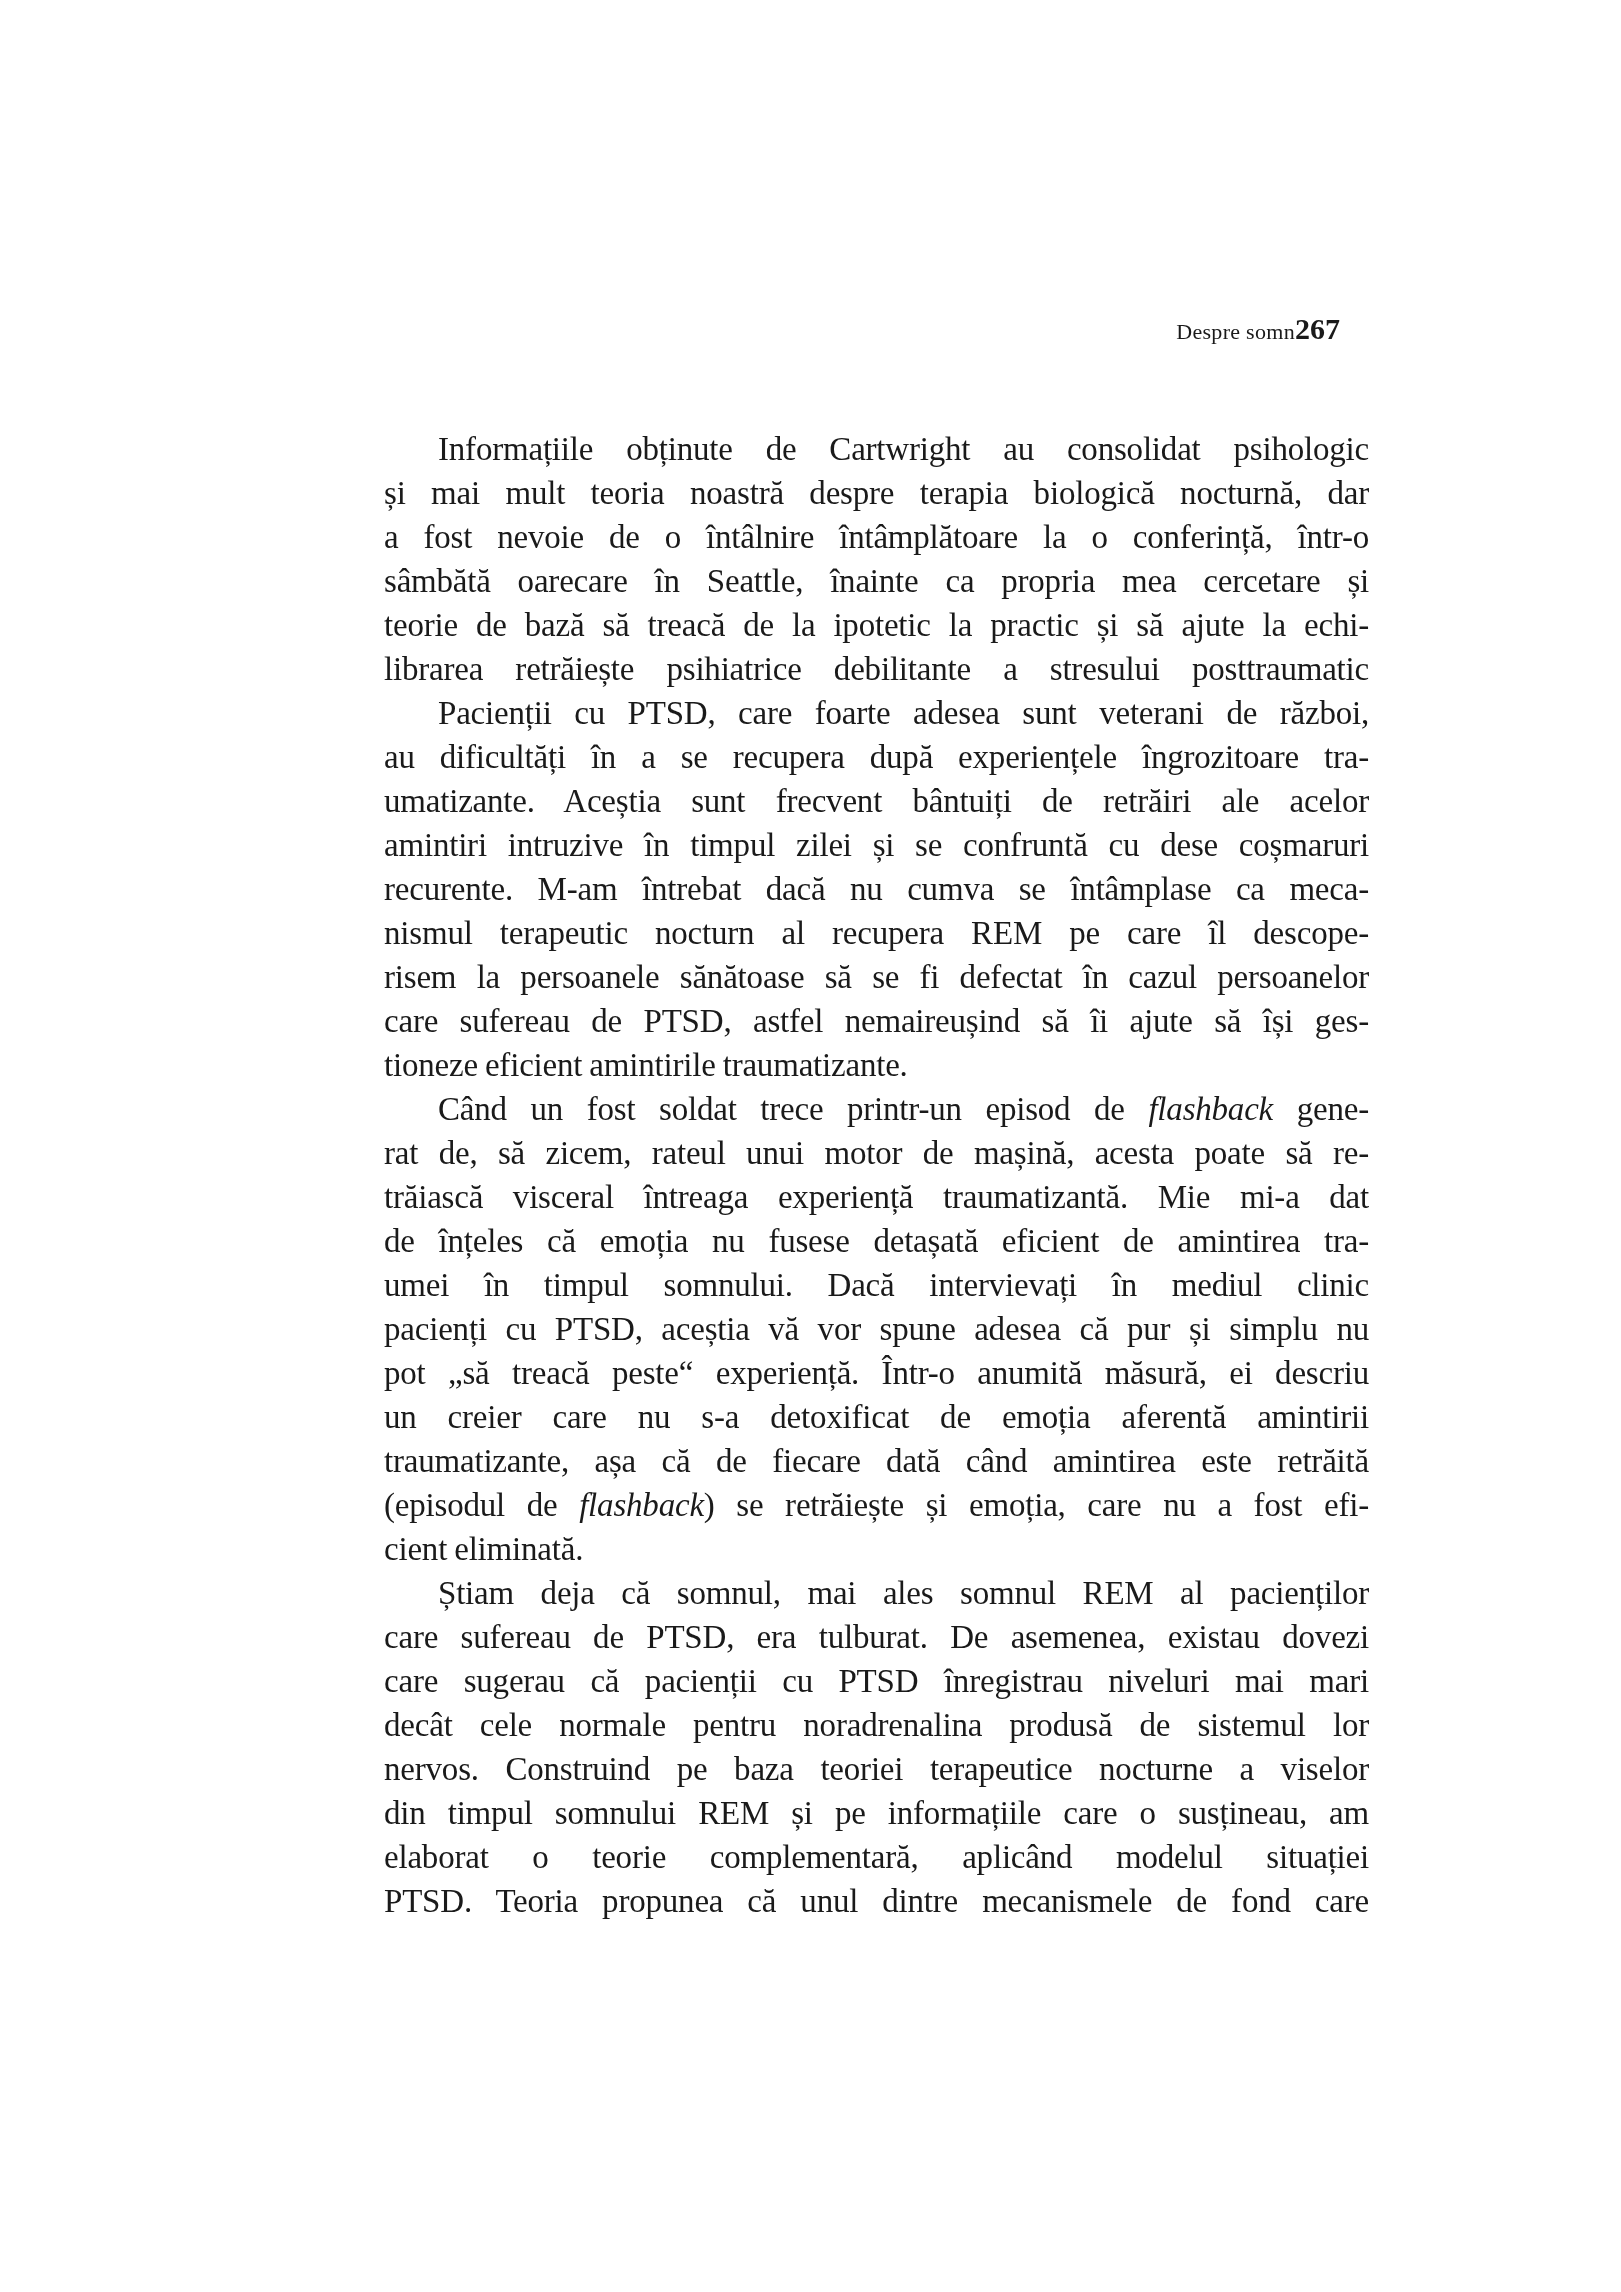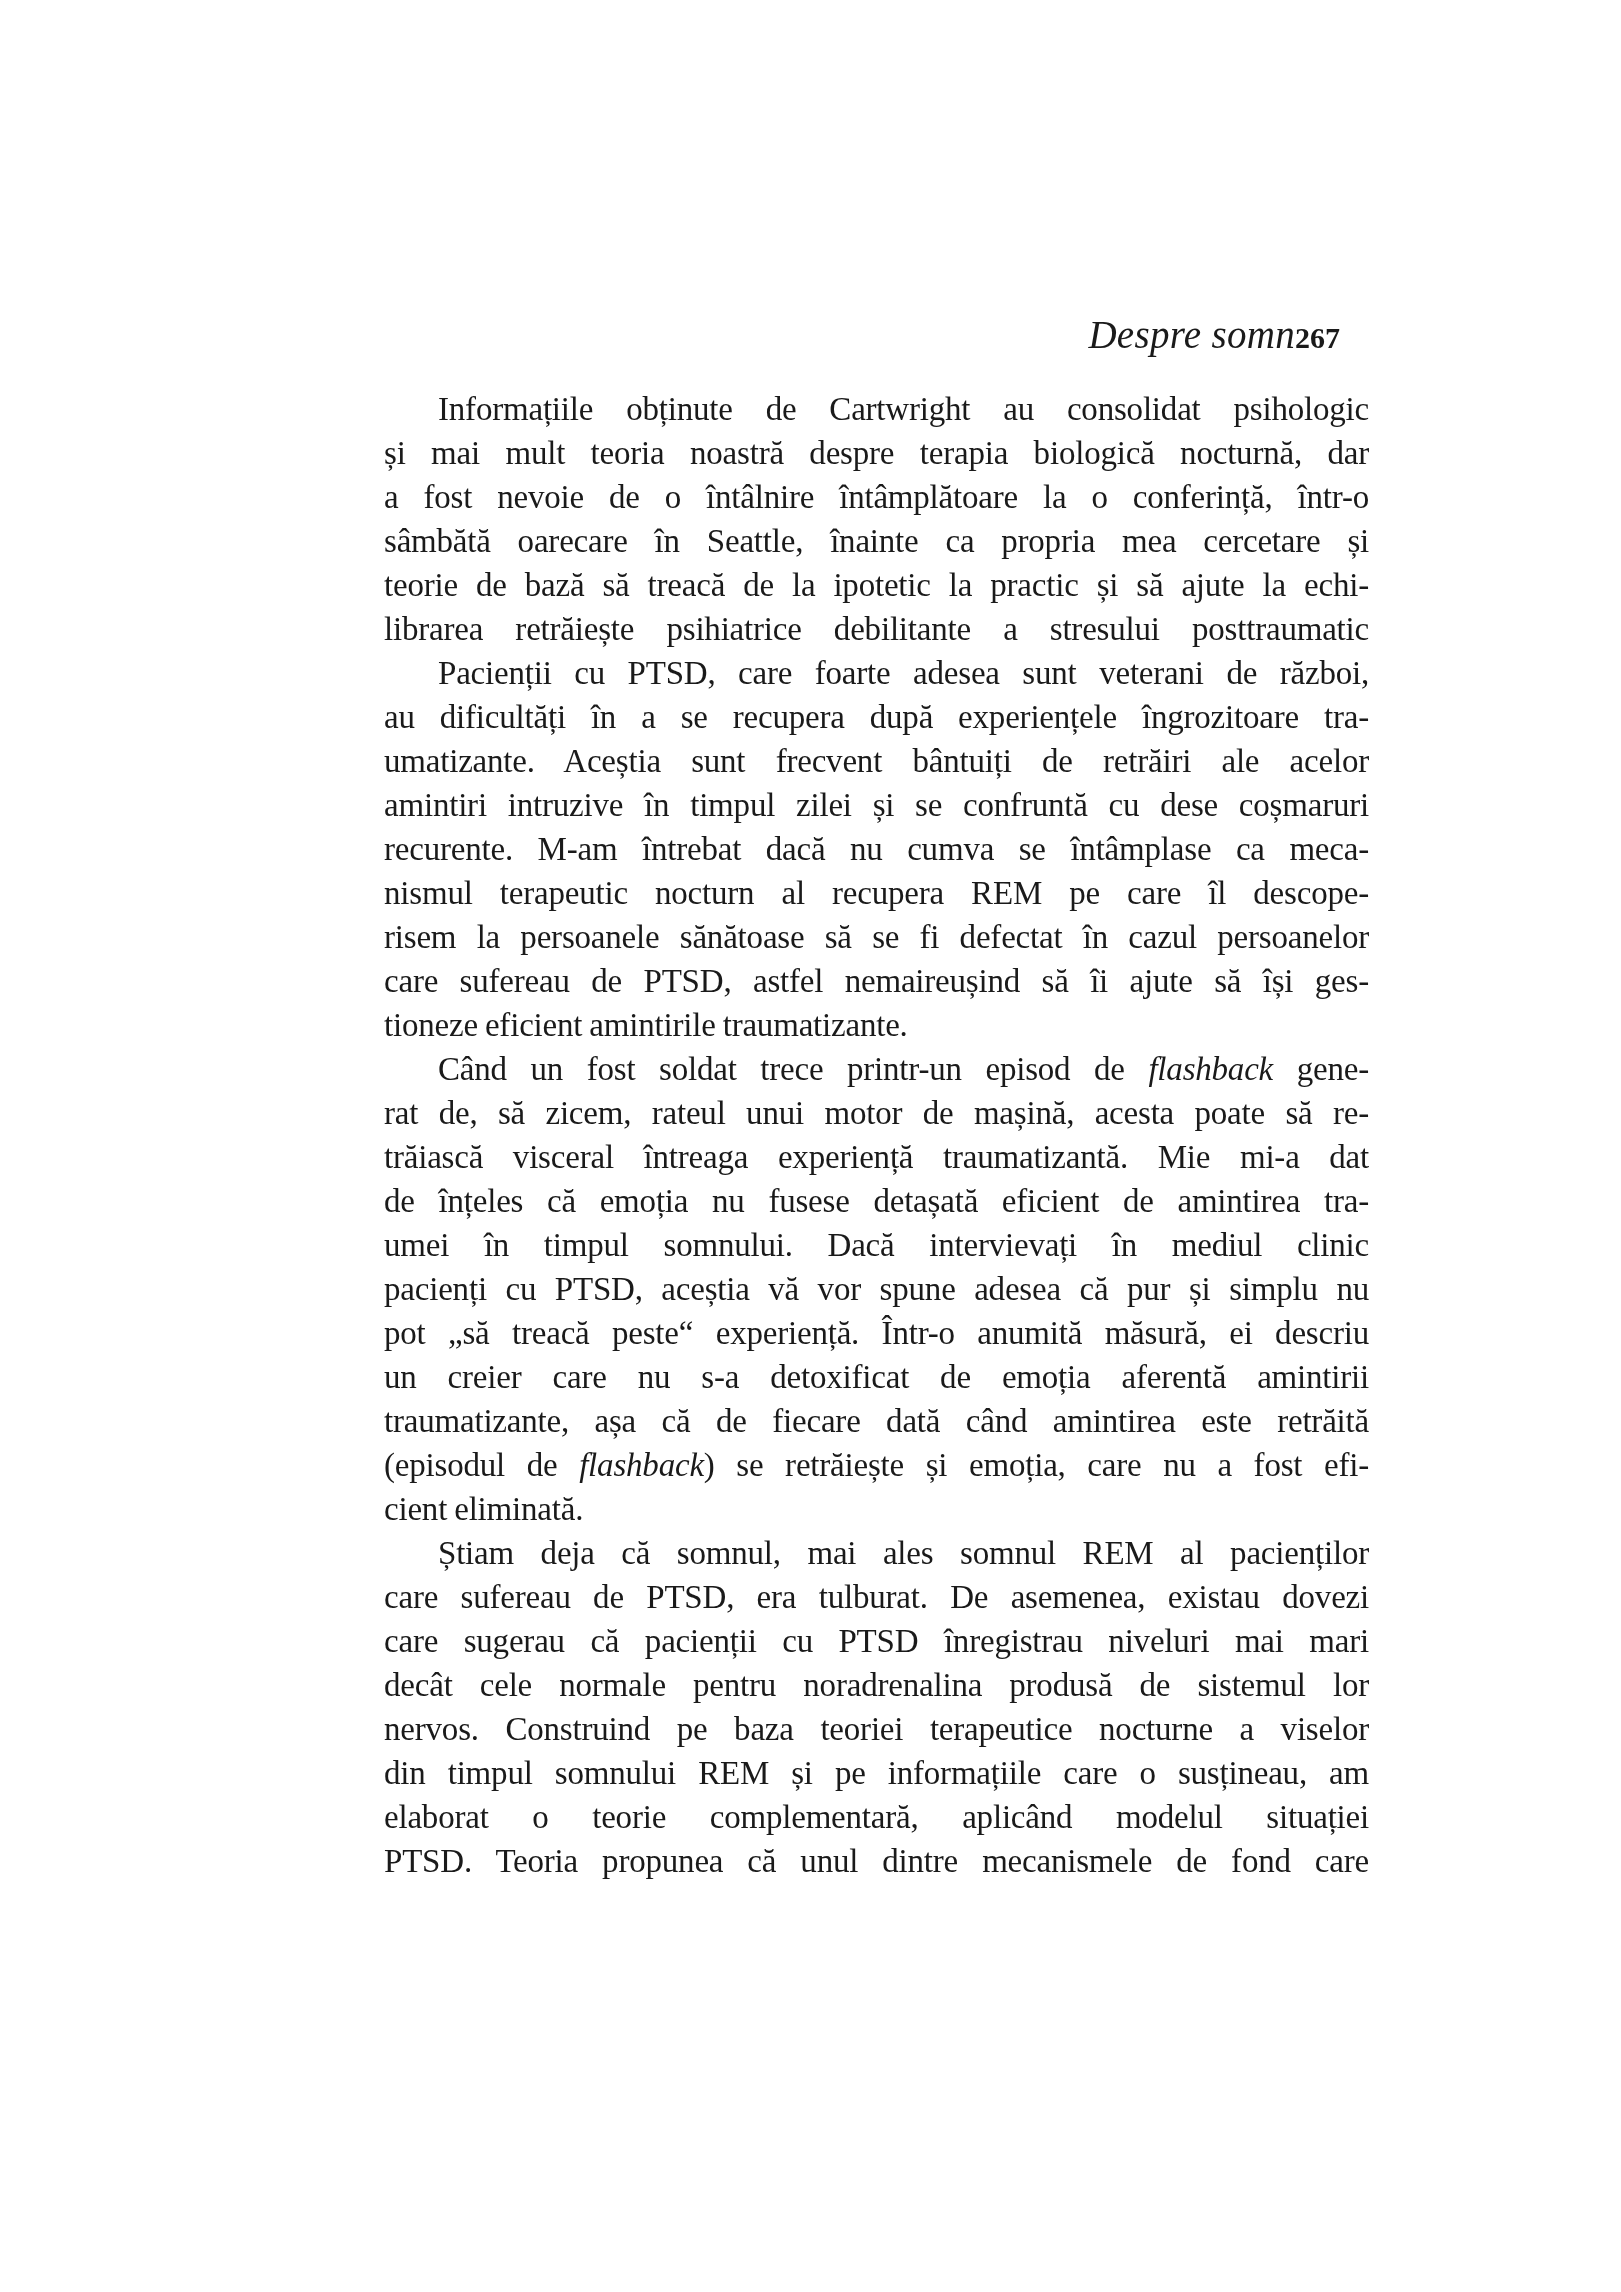--- a/index.html
+++ b/index.html
@@ -23,31 +23,30 @@
   }
   .running-header {
     position: absolute;
     top: 312px;
     left: 384px;
     width: 956px;
     text-align: right;
     white-space: nowrap;
   }
   .running-title {
-    font-style: italic;
-    font-size: 39px;
+    font-size: 22px;
     letter-spacing: 0.3px;
   }
   .page-number {
     font-weight: 700;
     font-size: 30px;
   }
   .body-text {
     position: absolute;
-    top: 387px;
+    top: 427px;
     left: 384px;
     width: 985px;
     font-size: 33px;
     line-height: 44px;
     letter-spacing: -0.2px;
     word-spacing: -1px;
   }
   .paragraph {
     margin: 0;
     padding: 0;

